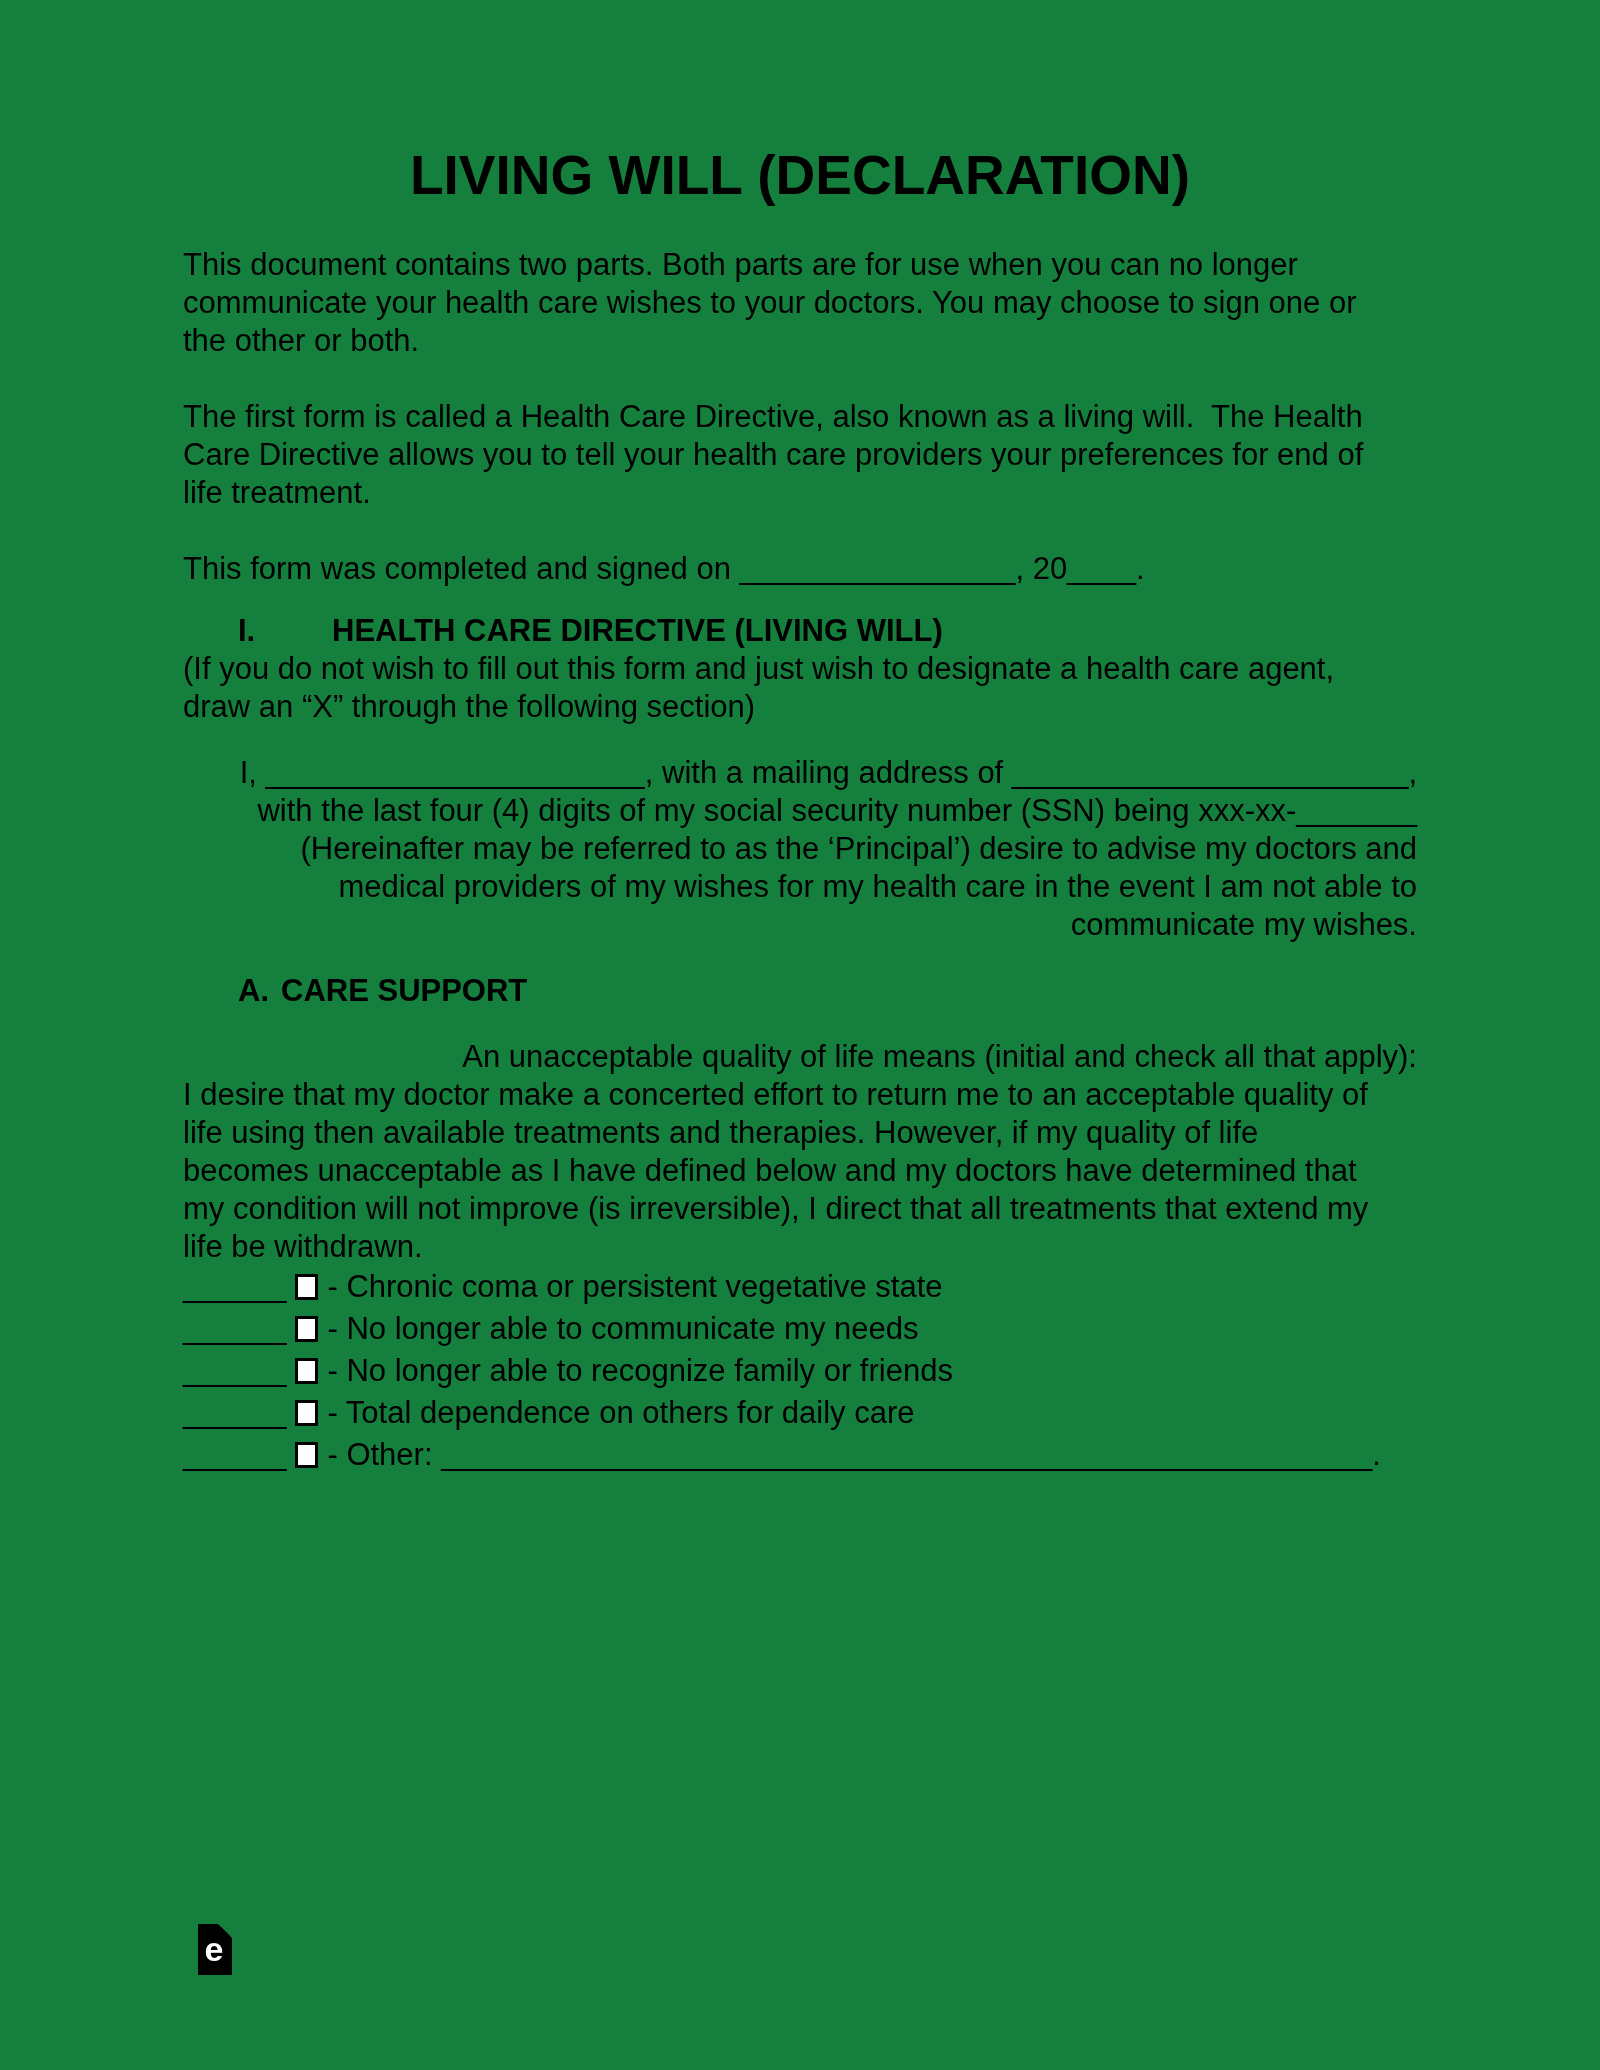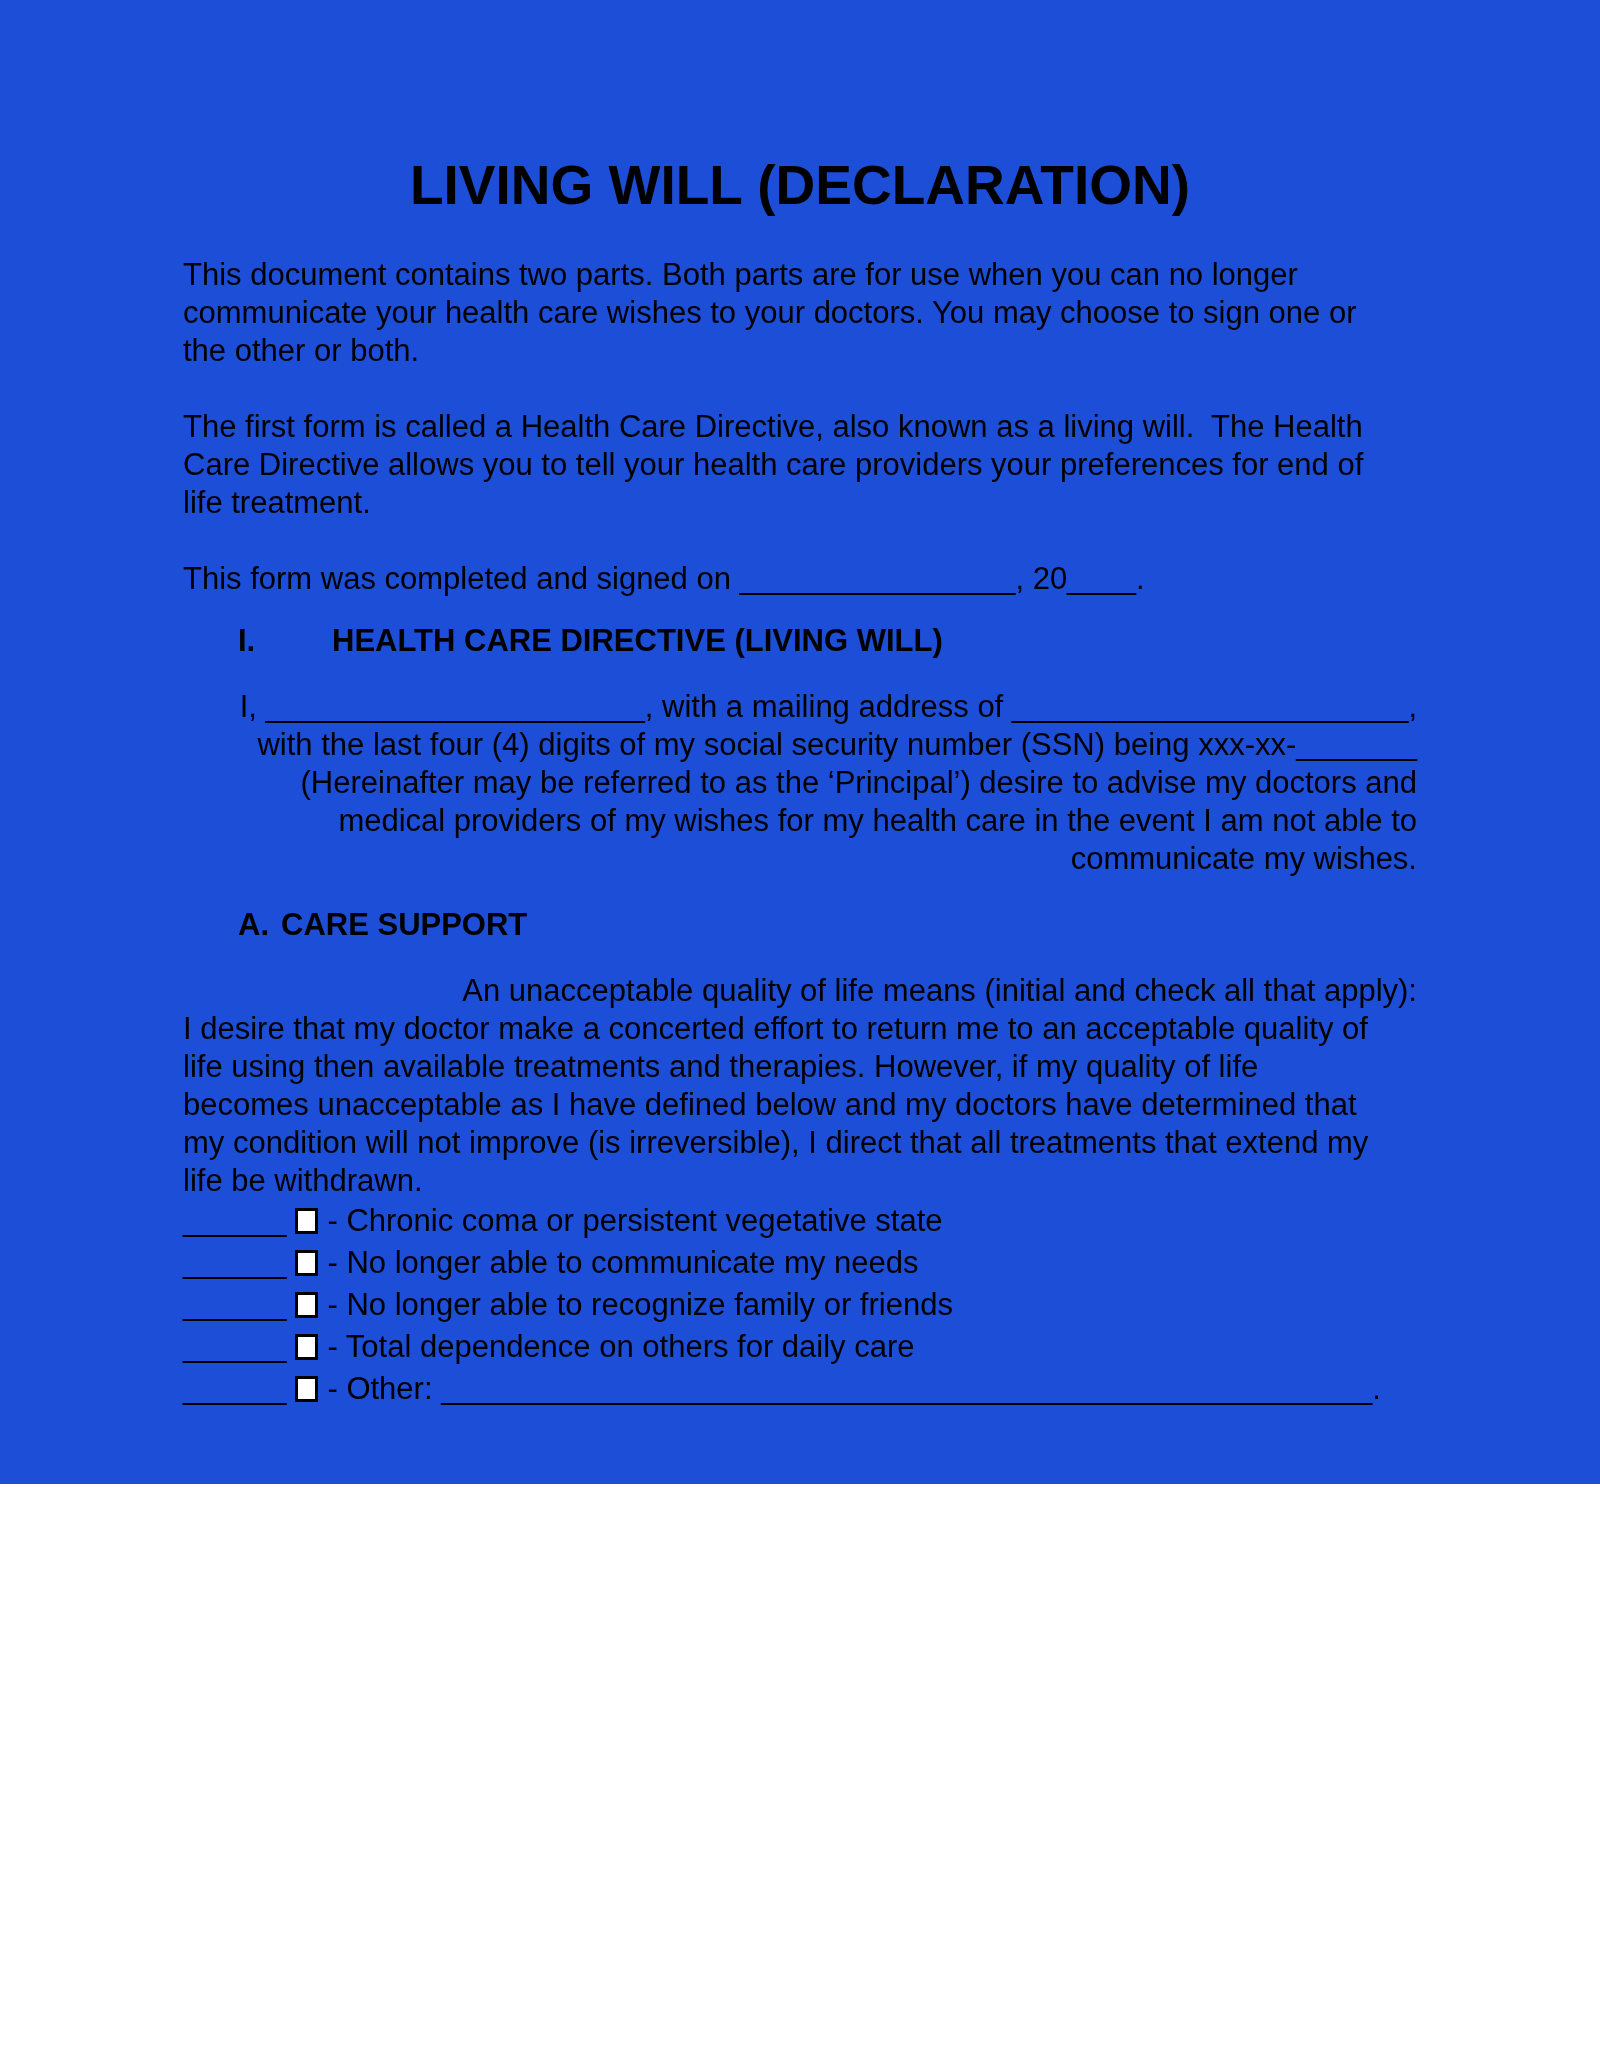--- a/index.html
+++ b/index.html
@@ -1,22 +1,22 @@
 <!DOCTYPE html>
 <html><head>
 <meta charset="utf-8">
 <style>
   html, body { margin: 0; padding: 0; background: #ffffff; }
   .page {
     position: relative;
     width: 1600px;
-    height: 1484px;
-    background: #1d4ed8;
+    height: 2070px;
+    background: #15803d;
     box-sizing: border-box;
-    padding: 14px 183px;
+    padding: 4px 183px;
     font-family: "Liberation Sans", "DejaVu Sans", sans-serif;
     color: #000000;
     overflow: hidden;
   }
   h1.doc-title {
     margin: 0;
     padding-top: 139px;
     font-size: 55px;
     line-height: 64px;
     font-weight: 700;
@@ -98,20 +98,22 @@
 the other or both.</p>
   <p class="para">The first form is called a Health Care Directive, also known as a living will.  The Health
 Care Directive allows you to tell your health care providers your preferences for end of
 life treatment.</p>
 
   <p class="para">This form was completed and signed on ________________, 20____.</p>
 
   <div class="sec-heading">
     <span class="sec-num">I.</span><span class="sec-title">HEALTH CARE DIRECTIVE (LIVING WILL)</span>
   </div>
+  <p class="para tight">(If you do not wish to fill out this form and just wish to designate a health care agent,
+draw an “X” through the following section)</p>
 
   <p class="para close">I, ______________________, with a mailing address of _______________________,
 with the last four (4) digits of my social security number (SSN) being xxx-xx-_______
 (Hereinafter may be referred to as the ‘Principal’) desire to advise my doctors and
 medical providers of my wishes for my health care in the event I am not able to
 communicate my wishes.</p>
 
   <div class="sub-heading">
     <span class="sub-letter">A.</span><span>CARE SUPPORT</span>
   </div>

